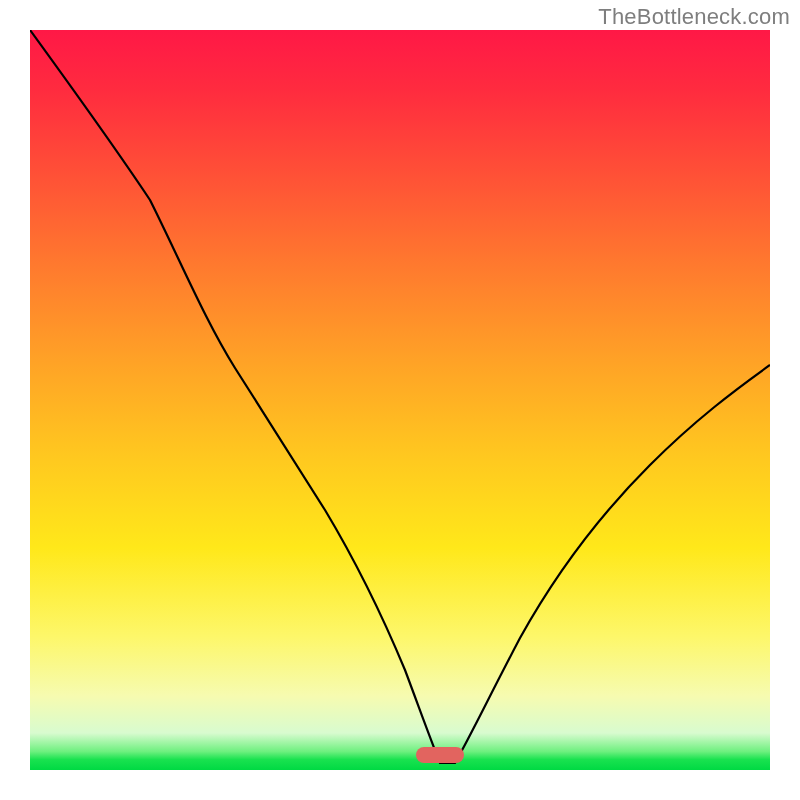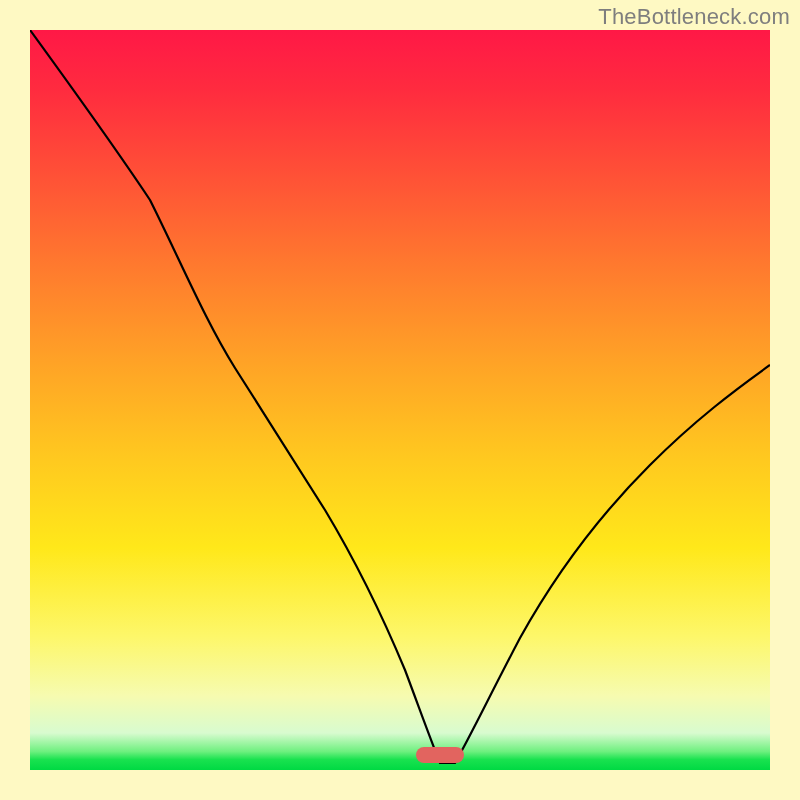--- a/index.html
+++ b/index.html
@@ -10,21 +10,21 @@
     background: #000;
     overflow: hidden;
     font-family: Arial, Helvetica, sans-serif;
   }
   .frame {
     position: absolute;
     left: 0;
     top: 0;
     width: 800px;
     height: 800px;
-    background: #fef9c3;
+    background: #ffffff;
   }
   .plot-area {
     position: absolute;
     left: 30px;
     top: 30px;
     width: 740px;
     height: 740px;
     overflow: hidden;
   }
   .gradient {

